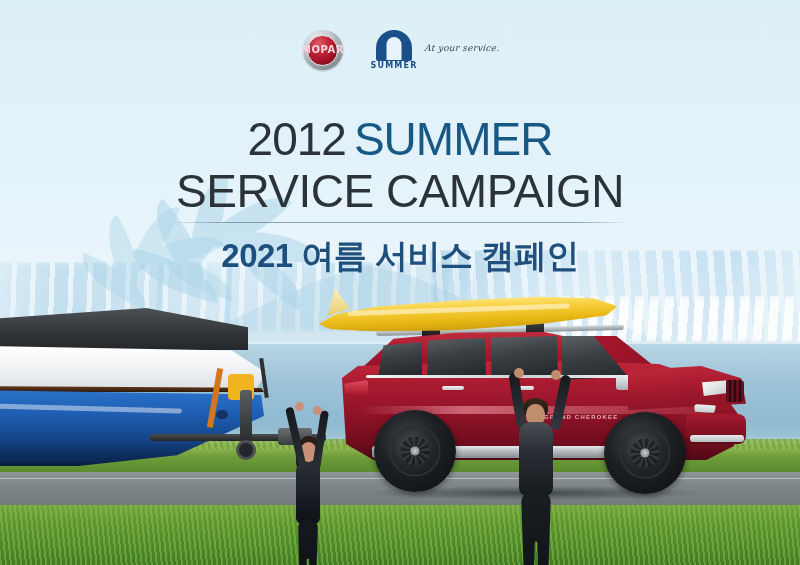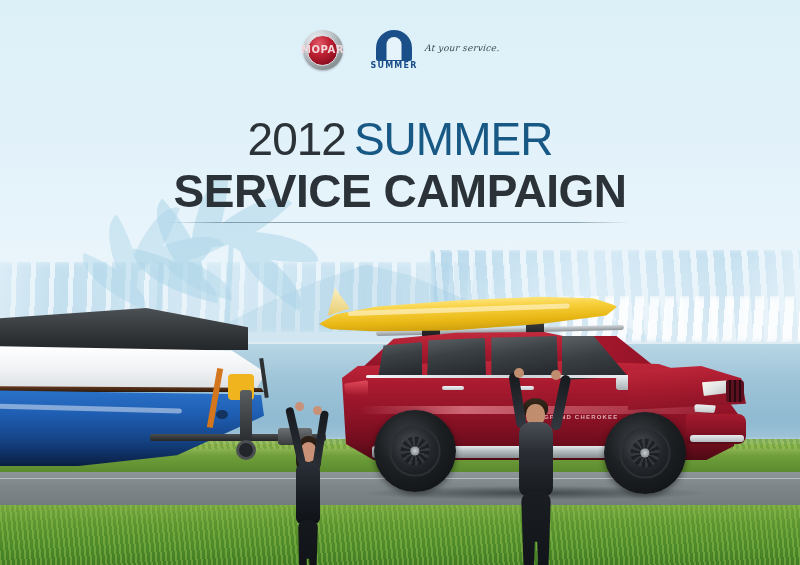--- a/index.html
+++ b/index.html
@@ -160,21 +160,21 @@
   .line1 { font-size:46px; line-height:54px; white-space:nowrap; }
   .year {
     font-family:"Liberation Sans", sans-serif; font-weight:300;
     color:#2b3338; letter-spacing:-1px;
   }
   .summer {
     font-family:"Liberation Sans", sans-serif; font-weight:normal;
     color:#175884; letter-spacing:-1px; margin-left:8px;
   }
   .line2 {
-    font-family:"Liberation Sans", sans-serif; font-weight:700;
+    font-family:"Liberation Sans", sans-serif; font-weight:400;
     font-size:46px; line-height:54px; color:#2b3338; letter-spacing:-.5px;
     white-space:nowrap; margin-top:-2px;
   }
   #divider {
     position:absolute; left:168px; top:222px; width:462px; height:1px;
     background:linear-gradient(90deg, rgba(120,145,160,0) 0%, rgba(110,135,152,.75) 12%,
                rgba(110,135,152,.75) 88%, rgba(120,145,160,0) 100%);
   }
   #subtitle {
     position:absolute; left:0; right:0; top:234px; text-align:center;
@@ -578,20 +578,21 @@
 
   <div id="headline">
     <div class="line1">
       <span class="year">2012</span><span class="summer">SUMMER</span>
     </div>
     <div class="line2">SERVICE CAMPAIGN</div>
   </div>
 
   <div id="divider"></div>
 
+  <div id="subtitle">2021 여름 서비스 캠페인</div>
 
   <div id="scene">
 
     <div class="ocean"></div>
     <div class="horizon"></div>
     <div class="curbstones"></div>
     <div class="verge"></div>
     <div class="road"></div>
     <div class="grass-front"></div>
 

